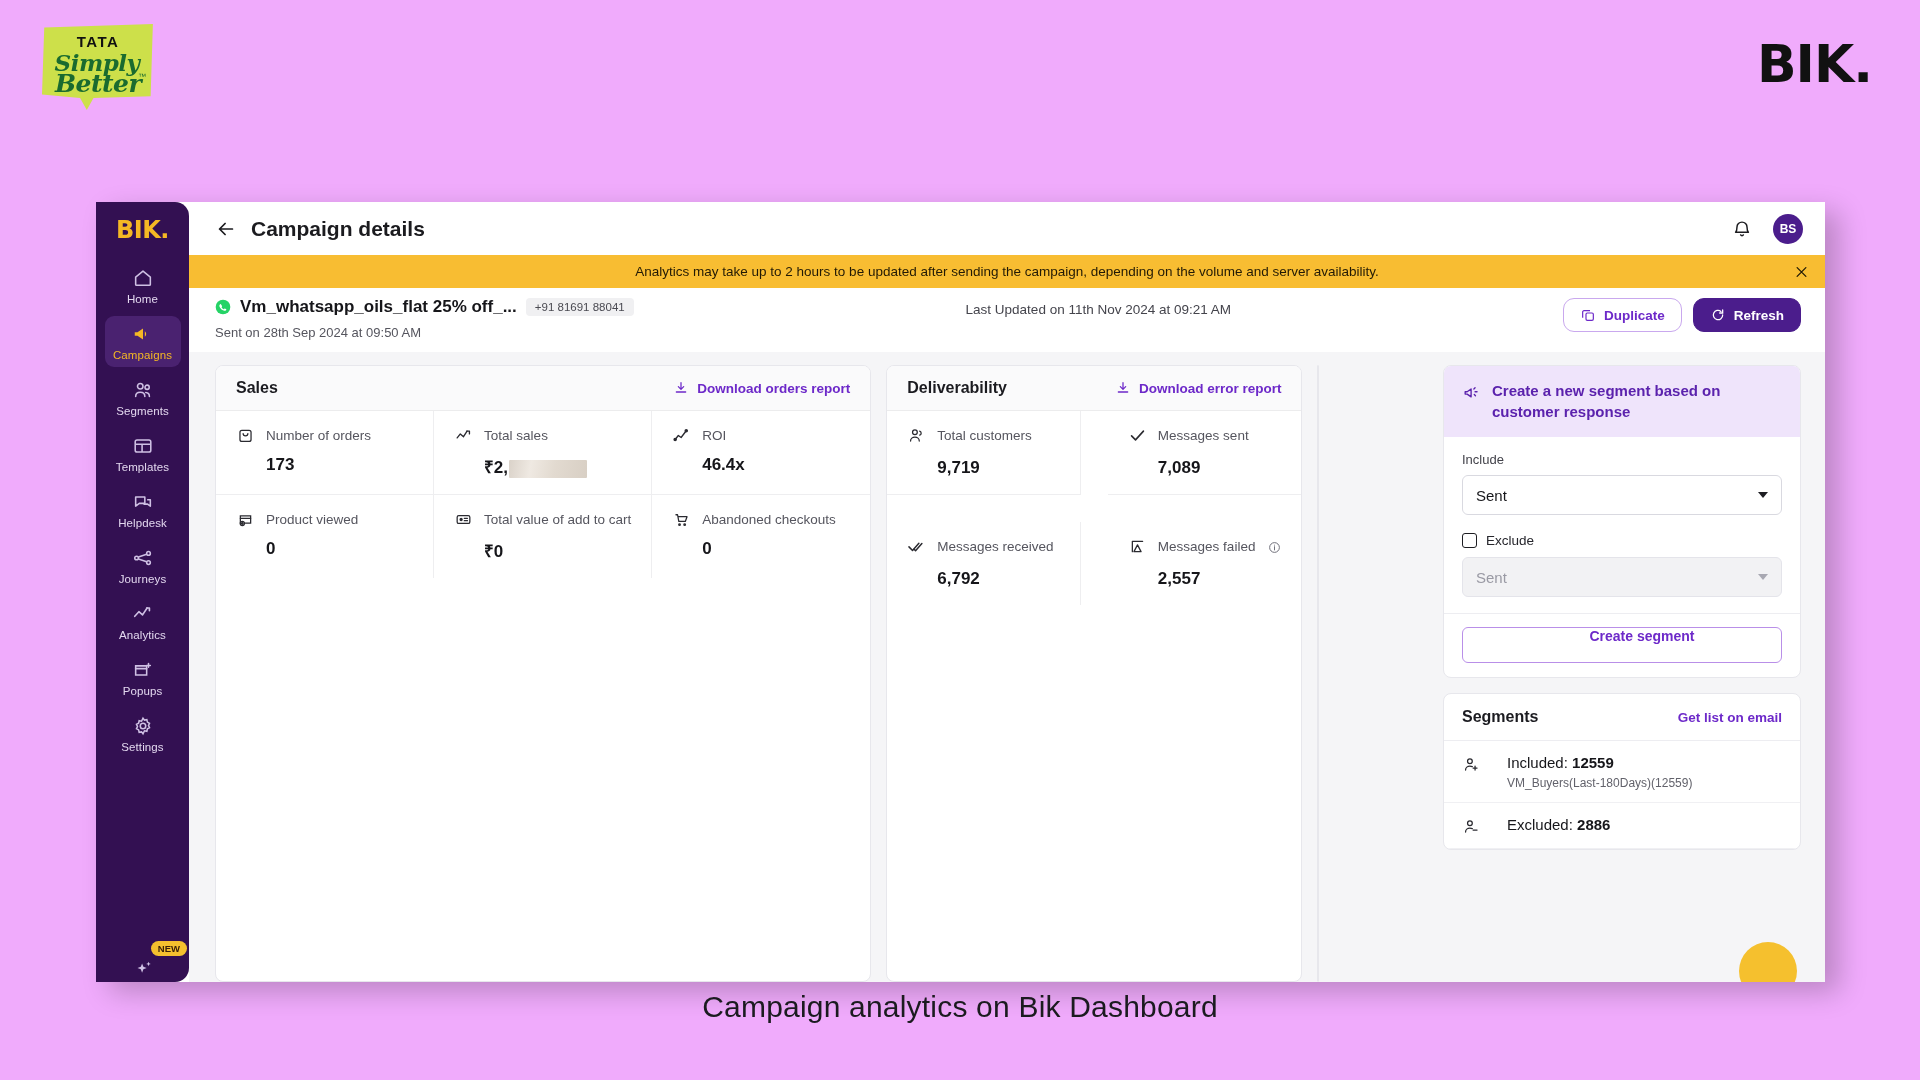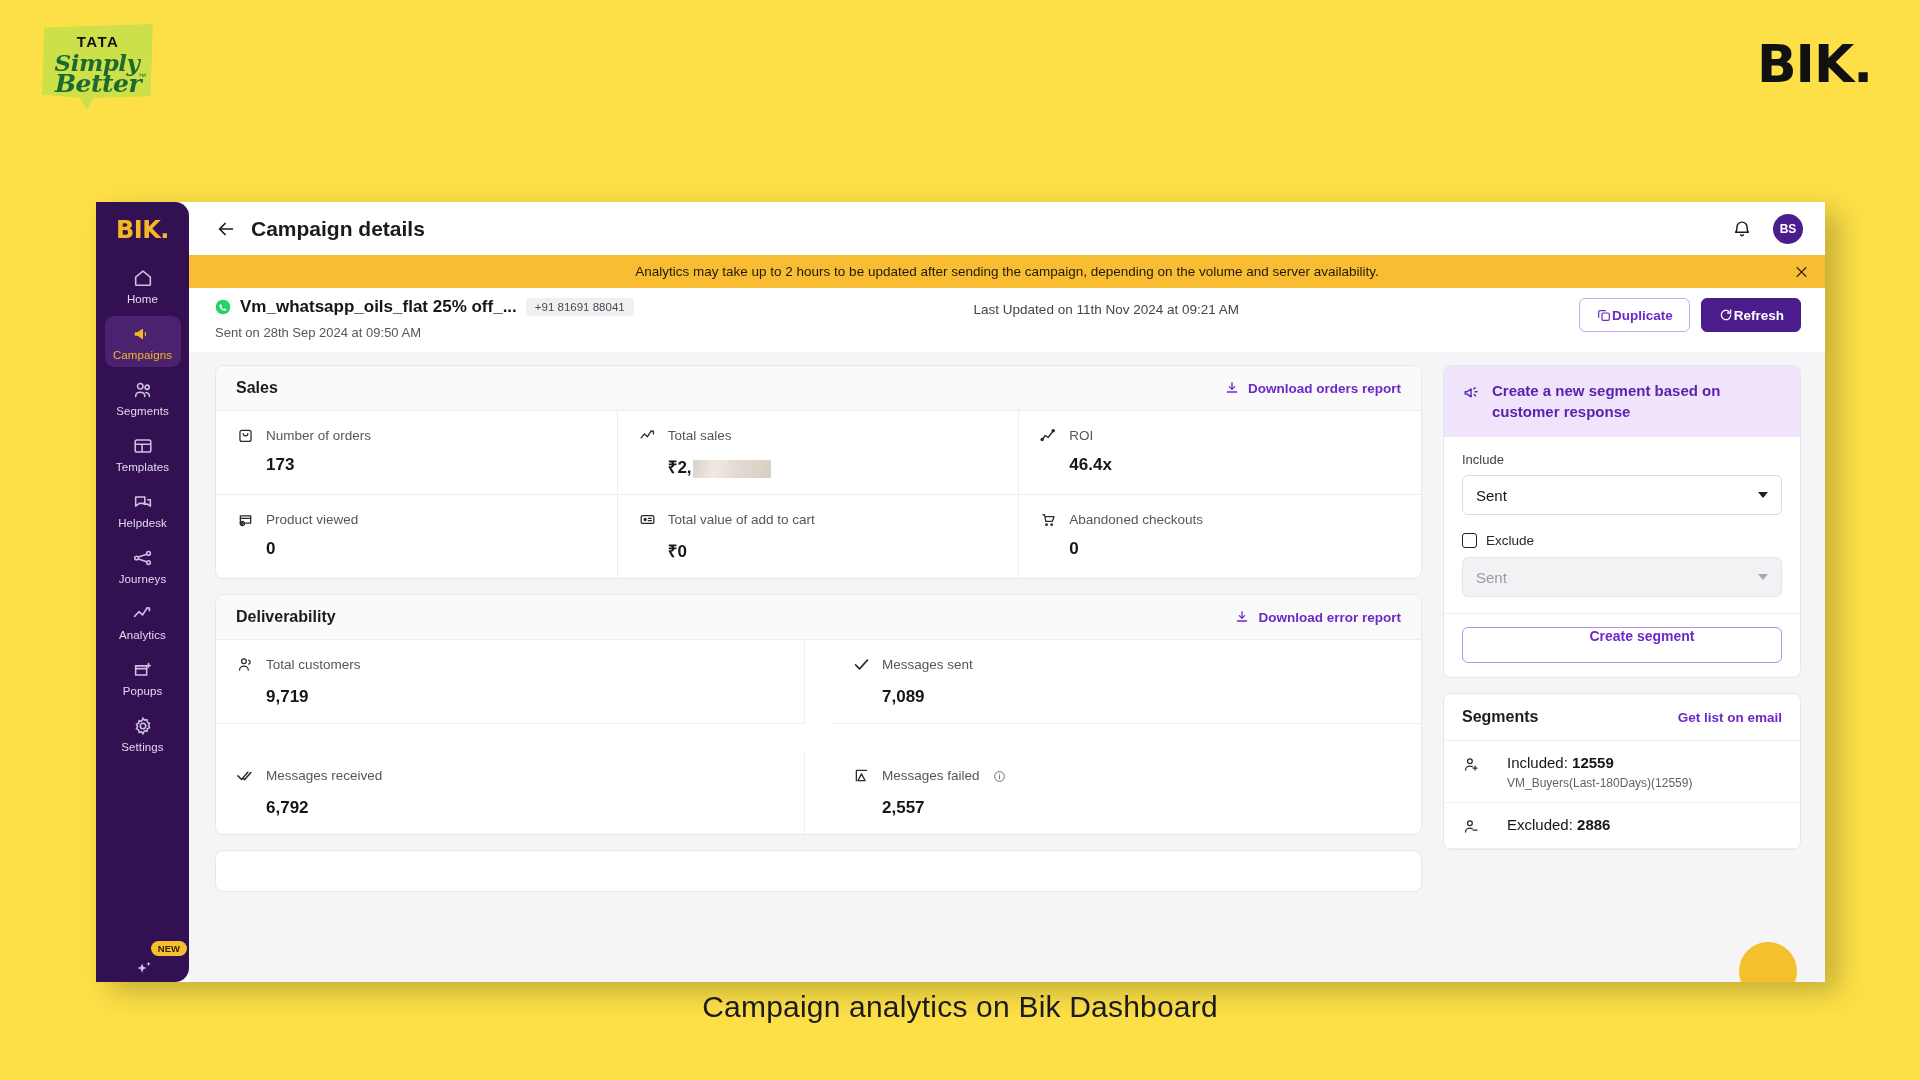--- a/index.html
+++ b/index.html
@@ -4,21 +4,21 @@
 <style>
   * { box-sizing: border-box; margin: 0; padding: 0; }
   html, body {
     width: 1920px; height: 1080px;
     background: #ffffff;
     font-family: "Liberation Sans", sans-serif;
     overflow: hidden;
   }
 
   
-  .slide { position: relative; width: 1920px; height: 1080px; background: #fde047; }
+  .slide { position: relative; width: 1920px; height: 1080px; background: #f0abfc; }
 
   
   .tata-logo {
     position: absolute; left: 42px; top: 24px;
     width: 112px; height: 86px;
   }
   .tata-shape {
     position: absolute; inset: 0;
     background: #cde04a;
     clip-path: polygon(2% 4%, 99% 0%, 97% 84%, 46% 86%, 40% 100%, 34% 86%, 0% 82%);
@@ -159,37 +159,37 @@
     font-size: 11.5px; padding: 3px 9px; border-radius: 4px;
     white-space: nowrap;
   }
   .camp-sent { font-size: 13px; color: #55555e; margin-top: 8px; }
   .camp-mid {
     flex: 1; text-align: center; font-size: 13.5px; color: #44444c;
     padding-top: 5px;
   }
   .camp-actions { display: flex; align-items: center; gap: 11px; padding-top: 1px; }
   .btn {
-    display: inline-flex; align-items: center; 
+    display: inline-flex; align-items: center; gap: 8px;
     font-size: 13.5px; font-weight: bold;
-    border-radius: 6px; padding: 8px 16px;
+    border-radius: 11px; padding: 8px 16px;
     cursor: pointer; white-space: nowrap;
   }
   .btn-outline { background: #fff; color: #6d29c9; border: 1px solid #c9a8ee; }
   .btn-solid { background: #4b1d8c; color: #ffffff; border: 1px solid #4b1d8c; }
   .btn svg { width: 16px; height: 16px; }
 
   
   .body {
     flex: 1; display: flex; gap: 21px;
     padding: 13px 24px 0 26px;
     background: #f5f5f7;
     min-height: 0;
   }
-  .col-left { flex: 1; display: flex; flex-direction: column; gap: 15px; min-width: 0; }
+  .col-left { flex: 1; display: flex; flex-direction: row; gap: 15px; min-width: 0; }
   .col-right { width: 358px; flex: 0 0 358px; display: flex; flex-direction: column; gap: 15px; }
 
   .card {
     background: #ffffff; border: 1px solid #e7e7ec; border-radius: 8px;
     overflow: hidden;
   }
   .card-head {
     background: #fafafb;
     border-bottom: 1px solid #ececed;
     padding: 13px 20px;

